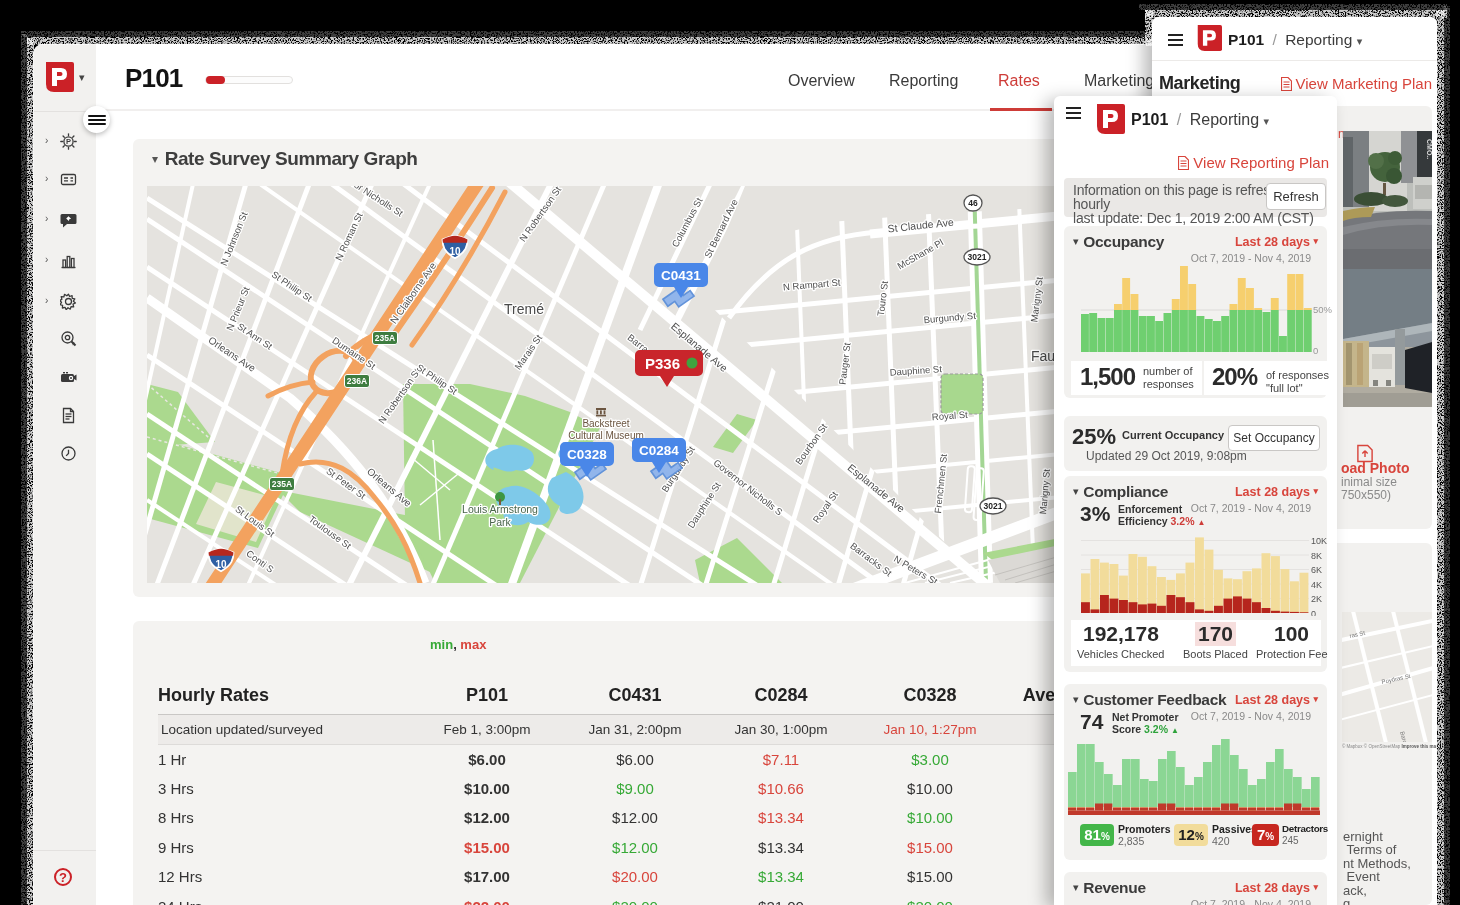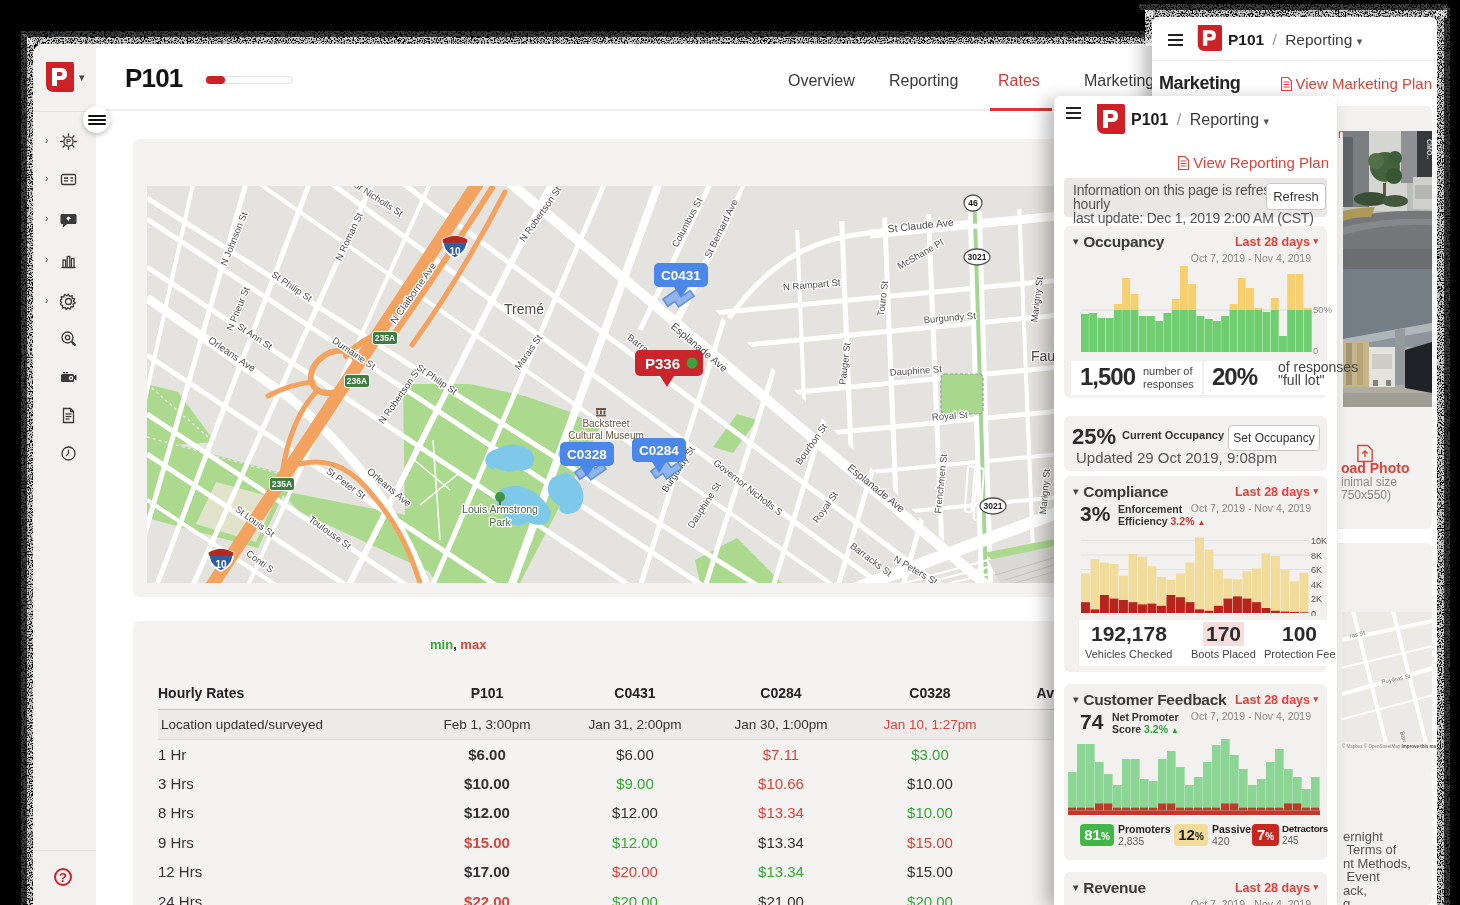--- a/index.html
+++ b/index.html
@@ -40,21 +40,21 @@
   
   .card { position:absolute; background:#f4f3f1; border-radius:6px; }
   #mapcard { left:100px; top:95px; width:1337px; height:458px; }
   #gridcard { left:100px; top:577px; width:1337px; height:300px; border-radius:6px 6px 0 0; }
   .cardtitle { position:absolute; font-size:19px; font-weight:bold; color:#3e3e3e; letter-spacing:-0.4px;}
   .cardtitle .cv { font-size:12px; font-weight:normal; color:#555; margin-right:7px; position:relative; top:-2px;}
   
   #gridcard table { position:absolute; left:25px; top:64px; width:1296px; table-layout:fixed; border-collapse:collapse;
     font-size:15px; color:#333; }
   #gridcard .minmax { position:absolute; left:297px; top:16px; font-size:13px; font-weight:bold; color:#333;}
-  #gridcard th { font-size:14px; font-weight:bold; color:#222; padding:0 0 8px 0; }
+  #gridcard th { font-size:18px; font-weight:bold; color:#222; padding:0 0 8px 0; }
   #gridcard td { padding:0; height:29.5px; }
   .tL { text-align:left; }
   .tC { text-align:center; }
   .red { color:#d8453c; }
   .green { color:#36a936; }
   #gridcard tr.loc { background:#edebe9; font-size:13.5px; color:#333; height:27px;
     border-top:1px solid #c9c7c5; border-bottom:1px solid #dddbd9; }
   
   .panel { position:absolute; background:#fff; box-shadow:-8px 4px 18px rgba(0,0,0,.28);
     border-radius:6px 6px 0 0; }
@@ -184,20 +184,21 @@
       <div class="prog">
           <i></i>
         </div>
       <span class="nav" style="left:684px;margin-left:8px;">Overview</span>
       <span class="nav" style="left:793px;">Reporting</span>
       <span class="nav" style="left:902px; color:#ce3c38;">Rates</span>
       <span class="nav" style="left:988px;">Marketing</span>
       <div style="position:absolute; left:894px; top:64px; width:62px; height:3px; background:#ce3c38;"></div>
     </div>
     <div class="card" id="mapcard">
+      <div class="cardtitle" style="left:19px; top:9px;"><span class="cv">▾</span>Rate Survey Summary Graph</div>
       <div id="mapwrap" style="position:absolute; left:14px; top:47px; width:1309px; height:397px; overflow:hidden;"><svg width="1290" height="397" viewBox="0 0 1290 397" font-family="Liberation Sans, sans-serif">
 <rect width="1290" height="397" fill="#e5e3df"></rect>
 <defs>
 <clipPath id="zL">
                 <polygon points="0,0 598,0 553,109 838,397 723,397 0,397"></polygon>
               </clipPath>
 <clipPath id="zR">
                 <polygon points="553,109 608,54 683,36 783,28 1290,0 1290,397 838,397"></polygon>
               </clipPath>
 </defs>
@@ -656,27 +657,27 @@
           <rect x="239.8" y="42.0" width="7.90" height="2.0" fill="#f6cf6e"></rect>
           <text x="249" y="47" font-size="9.5" fill="#999">50%</text>
           <text x="249" y="88" font-size="9.5" fill="#999">0</text>
         </svg>
         <div class="statbox" style="left:7px;top:135px;width:131px;height:34px;">
           <span class="bignum" style="position:absolute;left:9px;top:2px;font-size:24px;letter-spacing:-1px;">1,500</span>
           <span style="position:absolute;left:72px;top:4px;font-size:11px;color:#444;line-height:12.5px;">number of<br>responses</span>
         </div>
         <div class="statbox" style="left:140px;top:135px;width:123px;height:34px;">
           <span class="bignum" style="position:absolute;left:8px;top:2px;font-size:24px;letter-spacing:-1px;">20%</span>
-          <span style="position:absolute;left:62px;top:0;font-size:14px;color:#444;line-height:12.5px;margin-left:12px;">of responses<br>"full lot"</span>
+          <span style="position:absolute;left:62px;top:8px;font-size:11px;color:#444;line-height:12.5px;">of responses<br>"full lot"</span>
         </div>
       </div>
 <div class="pcard" style="top:320px;width:263px;height:55px;">
         <span class="bignum" style="position:absolute;left:8px;top:8px;font-size:22px;">25%</span>
         <span style="position:absolute;left:58px;top:13px;font-size:11px;font-weight:bold;color:#333;">Current Occupancy</span>
-        <span style="position:absolute;left:12px;top:33px;font-size:15px;color:#555;">Updated 29 Oct 2019, 9:08pm</span>
+        <span style="position:absolute;left:22px;top:33px;font-size:12px;color:#555;">Updated 29 Oct 2019, 9:08pm</span>
         <div style="position:absolute;right:7px;top:9px;width:92px;height:26px;background:#fff;border:1px solid #c9c7c5;border-radius:4px;font-size:12px;color:#333;text-align:center;line-height:25px;">Set Occupancy</div>
       </div>
 <div class="pcard" style="top:380px;width:263px;height:196px;">
         <div class="sechead"><span class="cv">▾</span>Compliance</div>
         <div class="last28">Last 28 days <i>▾</i></div>
         <div class="drange">Oct 7, 2019 - Nov 4, 2019</div>
         <span class="bignum" style="position:absolute;left:16px;top:26px;font-size:21px;">3%</span>
         <span style="position:absolute;left:54px;top:28px;font-size:10.5px;font-weight:bold;color:#333;line-height:11.5px;">Enforcement<br>Efficiency <span style="color:#ce3c38;">3.2% <span style="font-size:8px;">▲</span></span></span>
         <svg style="position:absolute;left:0;top:55px;" width="263" height="85" viewBox="0 0 263 85">
           <line x1="17" y1="67.5" x2="245" y2="67.5" stroke="#e4e2e0" stroke-width="1"></line>
@@ -732,21 +733,21 @@
           <rect x="226.0" y="80.9" width="8.90" height="1.1" fill="#b6251d"></rect>
           <rect x="235.5" y="41.7" width="8.90" height="40.3" fill="#f2dc9b"></rect>
           <rect x="235.5" y="81.3" width="8.90" height="0.7" fill="#b6251d"></rect>
           <text x="247" y="13.0" font-size="9" fill="#555">10K</text>
           <text x="247" y="27.5" font-size="9" fill="#555">8K</text>
           <text x="247" y="42.0" font-size="9" fill="#555">6K</text>
           <text x="247" y="56.5" font-size="9" fill="#555">4K</text>
           <text x="247" y="71.0" font-size="9" fill="#555">2K</text>
           <text x="247" y="85.5" font-size="9" fill="#555">0</text>
         </svg>
-        <div class="statbox" style="left:7px;top:144px;width:250px;height:46px;margin-left:8px;">
+        <div class="statbox" style="left:7px;top:144px;width:250px;height:46px;">
           <span class="bignum" style="position:absolute;left:12px;top:2px;font-size:21px;">192,178</span>
           <span style="position:absolute;left:6px;top:28px;font-size:11px;color:#444;">Vehicles Checked</span>
           <span class="bignum" style="position:absolute;left:124px;top:2px;font-size:21px;background:#f6dedd;padding:0 3px;">170</span>
           <span style="position:absolute;left:112px;top:28px;font-size:11px;color:#444;">Boots Placed</span>
           <span class="bignum" style="position:absolute;left:203px;top:2px;font-size:21px;">100</span>
           <span style="position:absolute;left:185px;top:28px;font-size:11px;color:#444;">Protection Fee</span>
         </div>
       </div>
 <div class="pcard" style="top:588px;width:263px;height:176px;">
         <div class="sechead"><span class="cv">▾</span>Customer Feedback</div>

